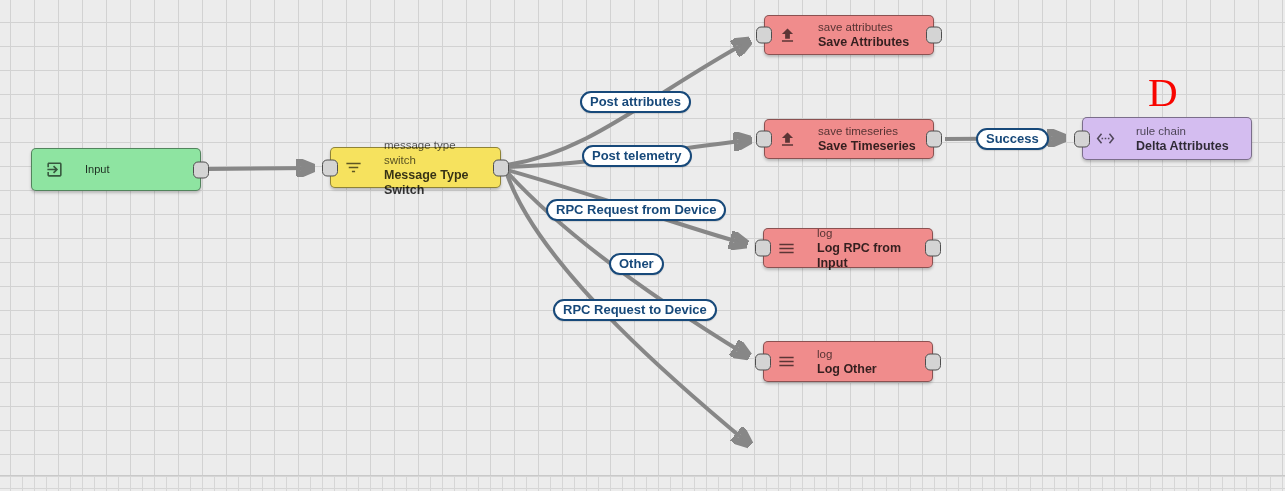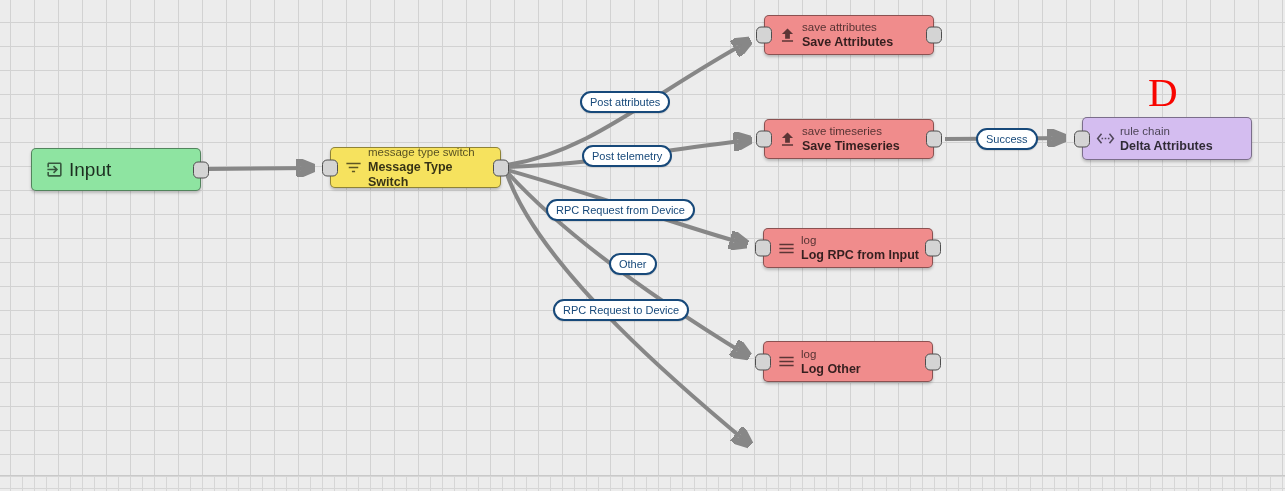--- a/index.html
+++ b/index.html
@@ -26,53 +26,53 @@
     background-size:12px 12px;
     background-position:10px 0;
     z-index:1;
   }
 
   svg.edges { position:absolute; left:0; top:0; z-index:2; }
   svg.edges path, svg.edges line { fill:none; stroke:#878787; stroke-width:4; }
 
   .node {
     position:absolute; z-index:4;
-    display:flex; align-items:center; gap:5px;
+    display:flex; align-items:center; gap:21px;
     padding:0 10px 0 12px;
     border:1px solid rgba(0,0,0,0.42);
     border-radius:5px;
     box-shadow:0 2px 3px rgba(0,0,0,0.22);
     color:rgba(0,0,0,0.78);
   }
   .node.green  { background:#8ee4a1; }
   .node.yellow { background:#f6e25e;justify-content:flex-end; }
   .node.red    { background:#f08c8c; }
   .node.purple { background:#d4bdf0; }
 
   .nicon { width:20px; height:20px; flex:0 0 20px; display:flex; align-items:center; justify-content:center; }
   .nicon svg { width:19px; height:19px; fill:rgba(0,0,0,0.62); }
 
   .ntext { display:flex; flex-direction:column; line-height:15px; }
   .ntype { font-size:11.5px; color:rgba(0,0,0,0.66); }
   .nname { font-size:12.5px; font-weight:bold; color:rgba(0,0,0,0.78); }
-  .single-line { font-size:19px; color:rgba(0,0,0,0.8); }
+  .single-line { font-size:11px; color:rgba(0,0,0,0.8); }
 
   .port {
     position:absolute; width:16px; height:17px;
     background:#d4d4d4; border:1.5px solid #4e4e4e; border-radius:5px;
     top:50%; transform:translateY(-50%); z-index:5;
   }
   .port.pl { left:-9px; }
   .port.pr { right:-9px; }
 
   .pill {
     position:absolute; z-index:6;
     background:#ffffff;
     border:2px solid #17497a; border-radius:11px;
-    color:#17497a; font-weight:normal; font-size:11px;
+    color:#17497a; font-weight:bold; font-size:13px;
     padding:1px 8px; line-height:16px; white-space:nowrap;
     box-shadow:0 1px 1px rgba(0,0,0,0.12);
   }
 
   .annotation-d {
     position:absolute; left:1148px; top:72px; z-index:7;
     font-family:"Liberation Serif", serif;
     font-size:41px; line-height:1; color:#f80500;
   }
 </style>

